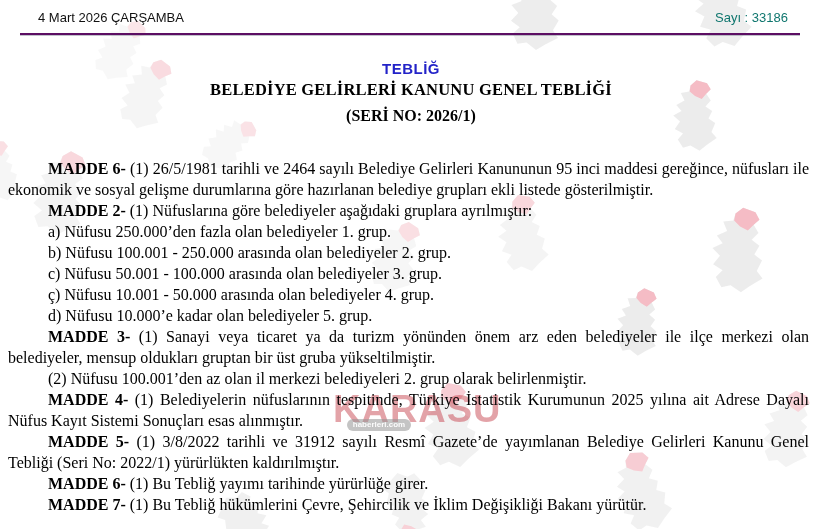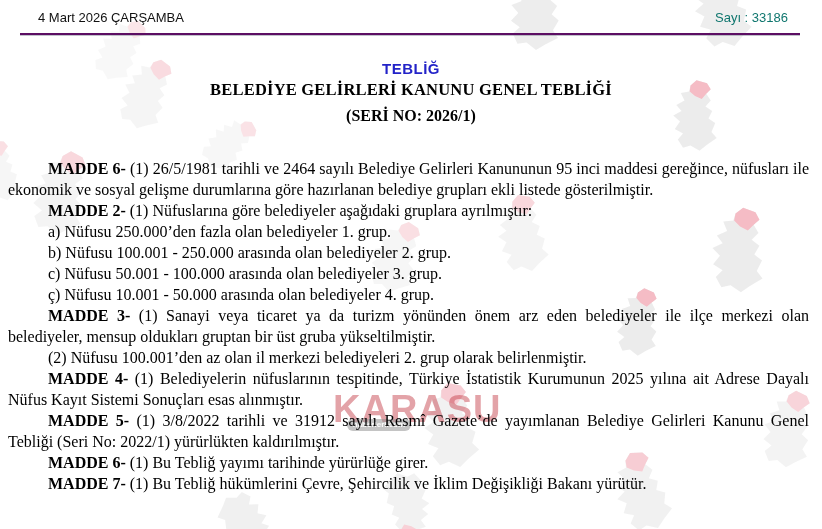--- a/index.html
+++ b/index.html
@@ -166,20 +166,21 @@
     <div class="doc-title">BELEDİYE GELİRLERİ KANUNU GENEL TEBLİĞİ</div>
     <div class="seri-no">(SERİ NO: 2026/1)</div>
 
     <div class="articles">
         <div class="para"><b>MADDE 6-</b> (1) 26/5/1981 tarihli ve 2464 sayılı Belediye Gelirleri Kanununun 95 inci maddesi gereğince, nüfusları ile ekonomik ve sosyal gelişme durumlarına göre hazırlanan belediye grupları ekli listede gösterilmiştir.</div>
         <div class="para"><b>MADDE 2-</b> (1) Nüfuslarına göre belediyeler aşağıdaki gruplara ayrılmıştır:</div>
         <div class="para">a) Nüfusu 250.000’den fazla olan belediyeler 1. grup.</div>
         <div class="para">b) Nüfusu 100.001 - 250.000 arasında olan belediyeler 2. grup.</div>
         <div class="para">c) Nüfusu 50.001 - 100.000 arasında olan belediyeler 3. grup.</div>
         <div class="para">ç) Nüfusu 10.001 - 50.000 arasında olan belediyeler 4. grup.</div>
+        <div class="para">d) Nüfusu 10.000’e kadar olan belediyeler 5. grup.</div>
         <div class="para"><b>MADDE 3-</b> (1) Sanayi veya ticaret ya da turizm yönünden önem arz eden belediyeler ile ilçe merkezi olan belediyeler, mensup oldukları gruptan bir üst gruba yükseltilmiştir.</div>
         <div class="para">(2) Nüfusu 100.001’den az olan il merkezi belediyeleri 2. grup olarak belirlenmiştir.</div>
         <div class="para"><b>MADDE 4-</b> (1) Belediyelerin nüfuslarının tespitinde, Türkiye İstatistik Kurumunun 2025 yılına ait Adrese Dayalı Nüfus Kayıt Sistemi Sonuçları esas alınmıştır.</div>
         <div class="para"><b>MADDE 5-</b> (1) 3/8/2022 tarihli ve 31912 sayılı Resmî Gazete’de yayımlanan Belediye Gelirleri Kanunu Genel Tebliği (Seri No: 2022/1) yürürlükten kaldırılmıştır.</div>
         <div class="para"><b>MADDE 6-</b> (1) Bu Tebliğ yayımı tarihinde yürürlüğe girer.</div>
         <div class="para"><b>MADDE 7-</b> (1) Bu Tebliğ hükümlerini Çevre, Şehircilik ve İklim Değişikliği Bakanı yürütür.</div>
       </div>
 
   </div>
 </div>

